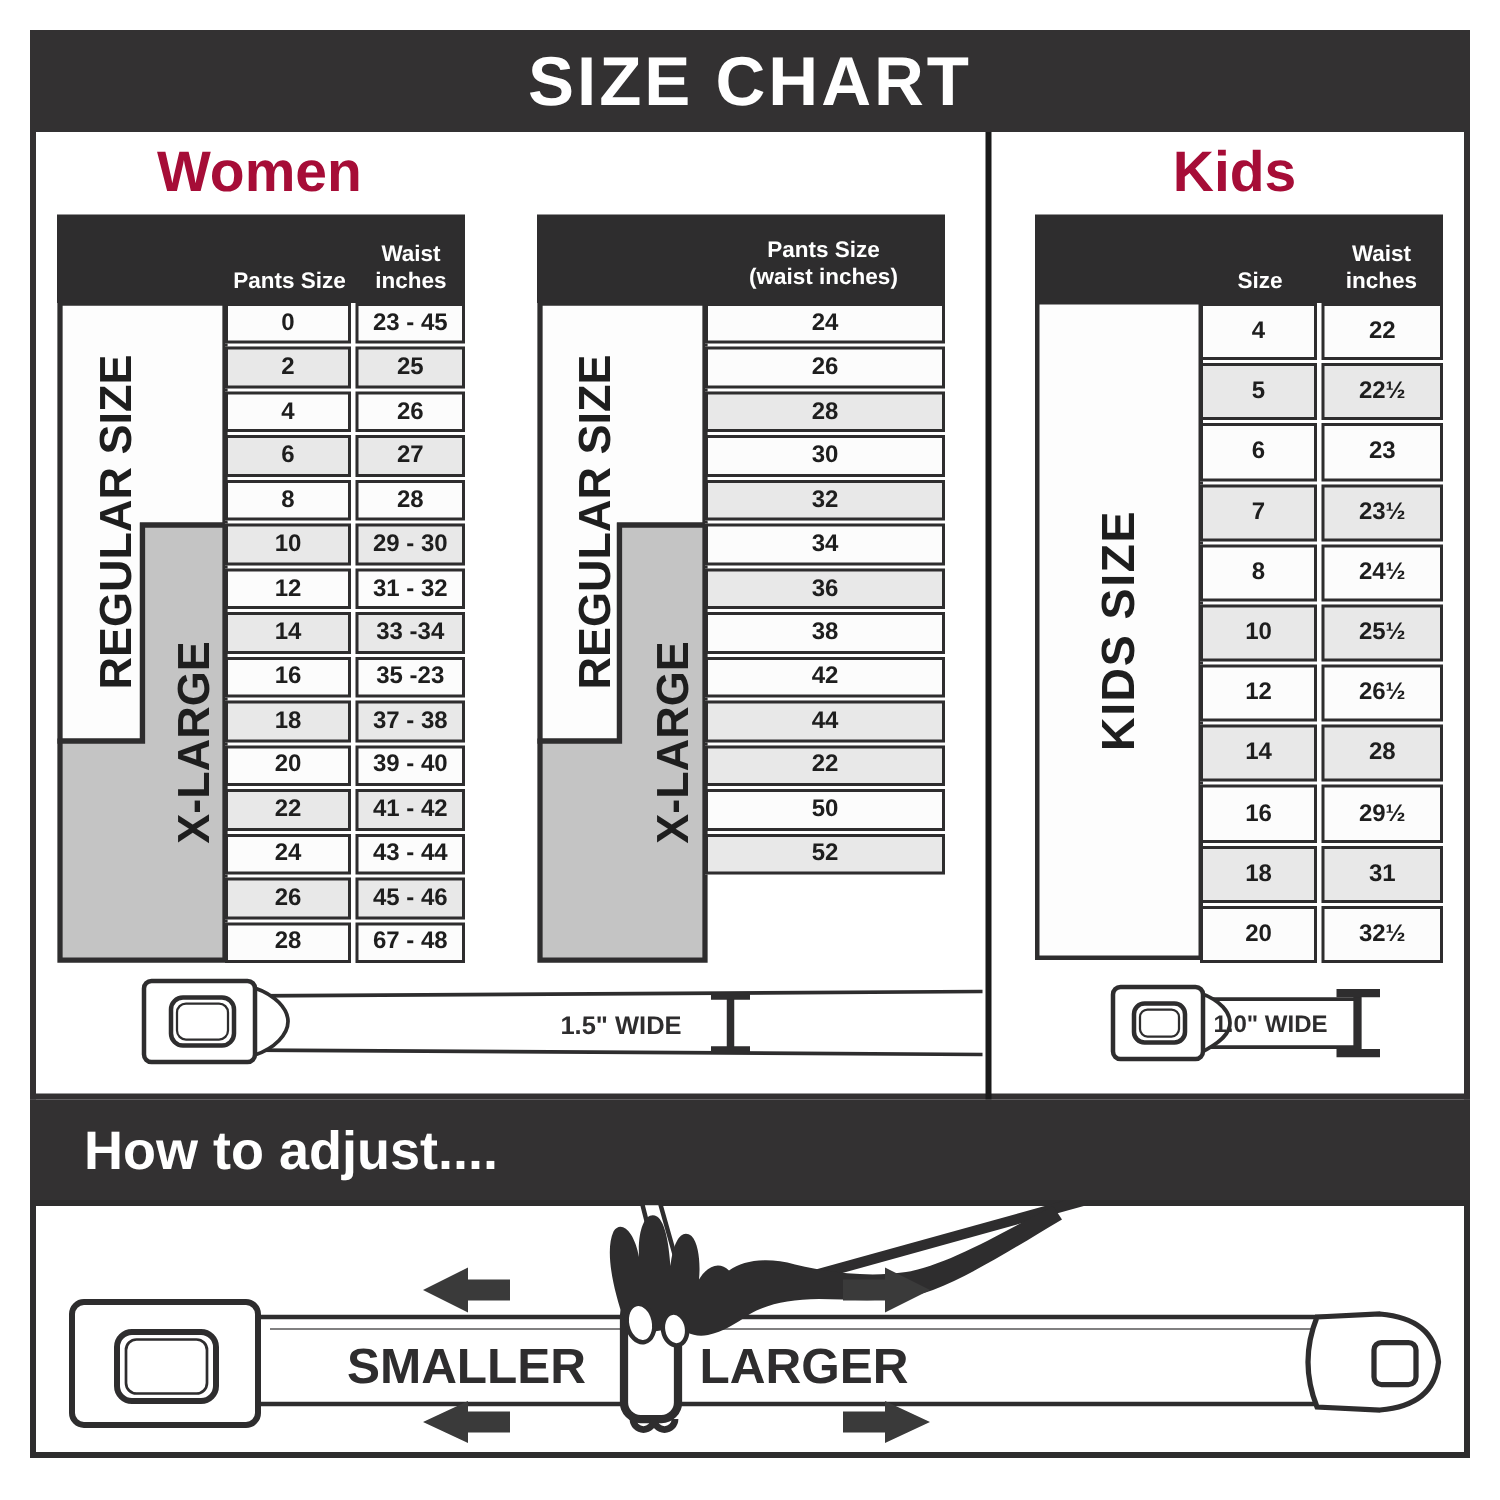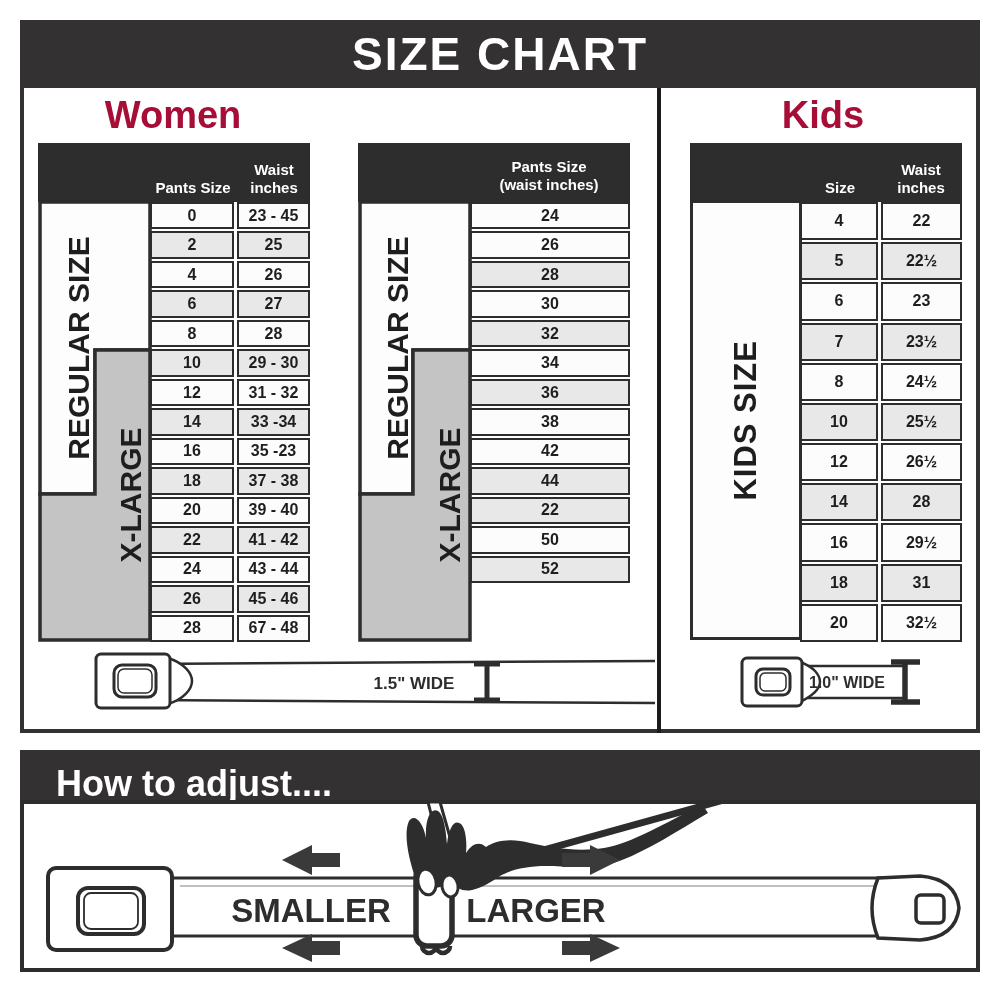--- a/index.html
+++ b/index.html
@@ -43,21 +43,21 @@
   .kids-label-box{left:690px;top:200px;width:112px;height:440px;box-sizing:border-box;
     border:3px solid #2e2d2e;background:#fdfdfd;display:flex;align-items:center;justify-content:center;}
   .kids-vlabel{writing-mode:vertical-rl;transform:rotate(180deg);font-size:31px;font-weight:bold;
     color:#1e1e1e;letter-spacing:1px;}
   .kids-note{left:694px;top:770px;width:108px;font-size:13.5px;font-weight:bold;color:#111;
     white-space:pre-line;line-height:1.25;}
   
   .adult-belt-svg{left:24px;top:648px;width:634px;height:80px;}
   .kids-belt-svg{left:664px;top:648px;width:312px;height:80px;}
   
-  .adjust-banner{left:20px;top:750px;width:960px;height:67px;background:#333132;color:#fff;
+  .adjust-banner{left:20px;top:733px;width:960px;height:67px;background:#333132;color:#fff;
     display:flex;align-items:center;font-size:36px;font-weight:bold;padding-left:36px;
     box-sizing:border-box;}
   .adjust-box{left:20px;top:800px;width:960px;height:172px;box-sizing:border-box;
     border:4px solid #2e2d2e;background:#fff;}
   .adjust-svg{left:20px;top:800px;width:960px;height:172px;}
 </style>
 </head>
 <body>
 
 <div class="page">

